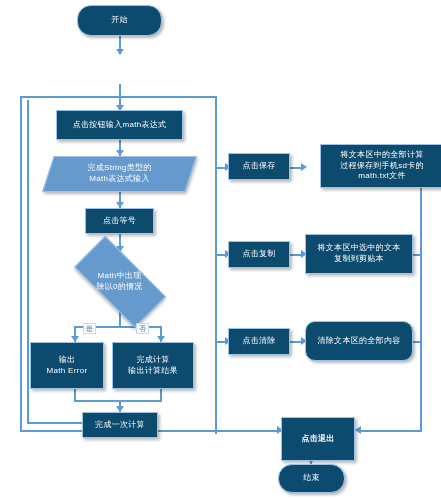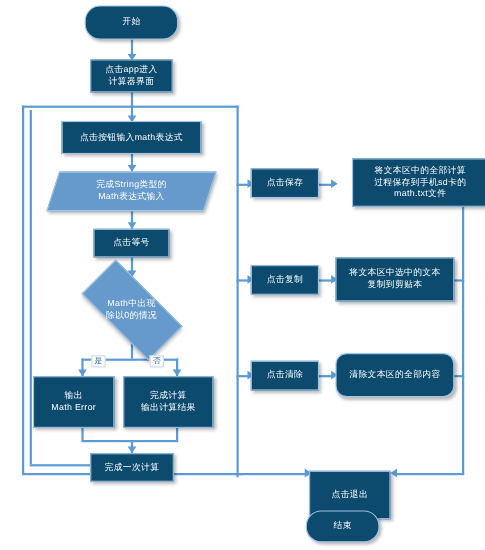--- a/index.html
+++ b/index.html
@@ -166,26 +166,20 @@
 
   <div class="ln lnh" style="left:215px;top:430px;width:6px;"></div>
 
   <div class="ln lnv" style="left:310px;top:447px;height:17px;"></div>
   <div class="arr arr-d" style="left:307px;top:458px;"></div>
 
   <div class="node terminator" style="left:77px;top:5px;width:85px;height:31px;">
     <span class="txt">开始</span>
   </div>
 
-  <div class="node process" style="left:82px;top:54px;width:75px;height:30px;">
-    <span class="txt">
-      <span>点击app进入</span>
-      <span>计算器界面</span>
-    </span>
-  </div>
 
   <div class="node process" style="left:56px;top:110px;width:127px;height:30px;">
     <span class="txt">点击按钮输入math表达式</span>
   </div>
 
   <div class="node parallelogram" style="left:48px;top:156px;width:143px;height:36px;">
     <span class="skew"></span>
     <span class="txt">
       <span>完成String类型的</span>
       <span>Math表达式输入</span>
@@ -246,21 +240,21 @@
     </span>
   </div>
 
   <div class="node process" style="left:228px;top:328px;width:62px;height:27px;">
     <span class="txt">点击清除</span>
   </div>
   <div class="node process" style="left:305px;top:321px;width:108px;height:40px;border-radius:10px;">
     <span class="txt">清除文本区的全部内容</span>
   </div>
 
-  <div class="node process" style="left:281px;top:428px;width:74px;height:44px;">
+  <div class="node process" style="left:281px;top:417px;width:74px;height:44px;font-weight:bold;">
     <span class="txt">点击退出</span>
   </div>
 
   <div class="node terminator" style="left:278px;top:464px;width:67px;height:29px;">
     <span class="txt">结束</span>
   </div>
 
 </div>
 
 </body></html>

